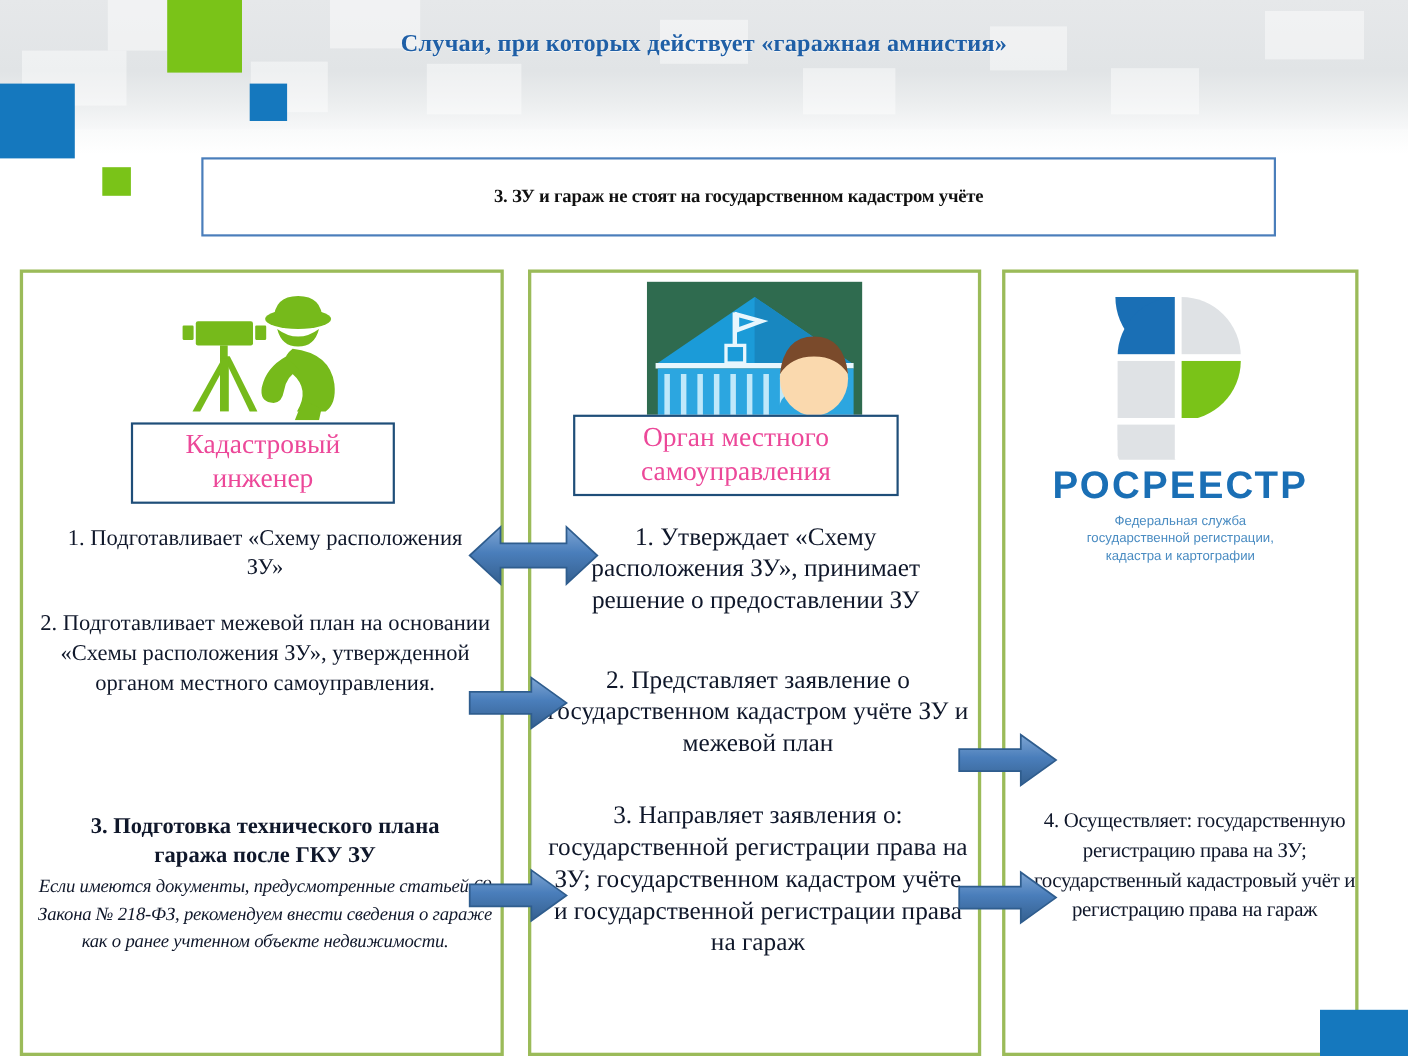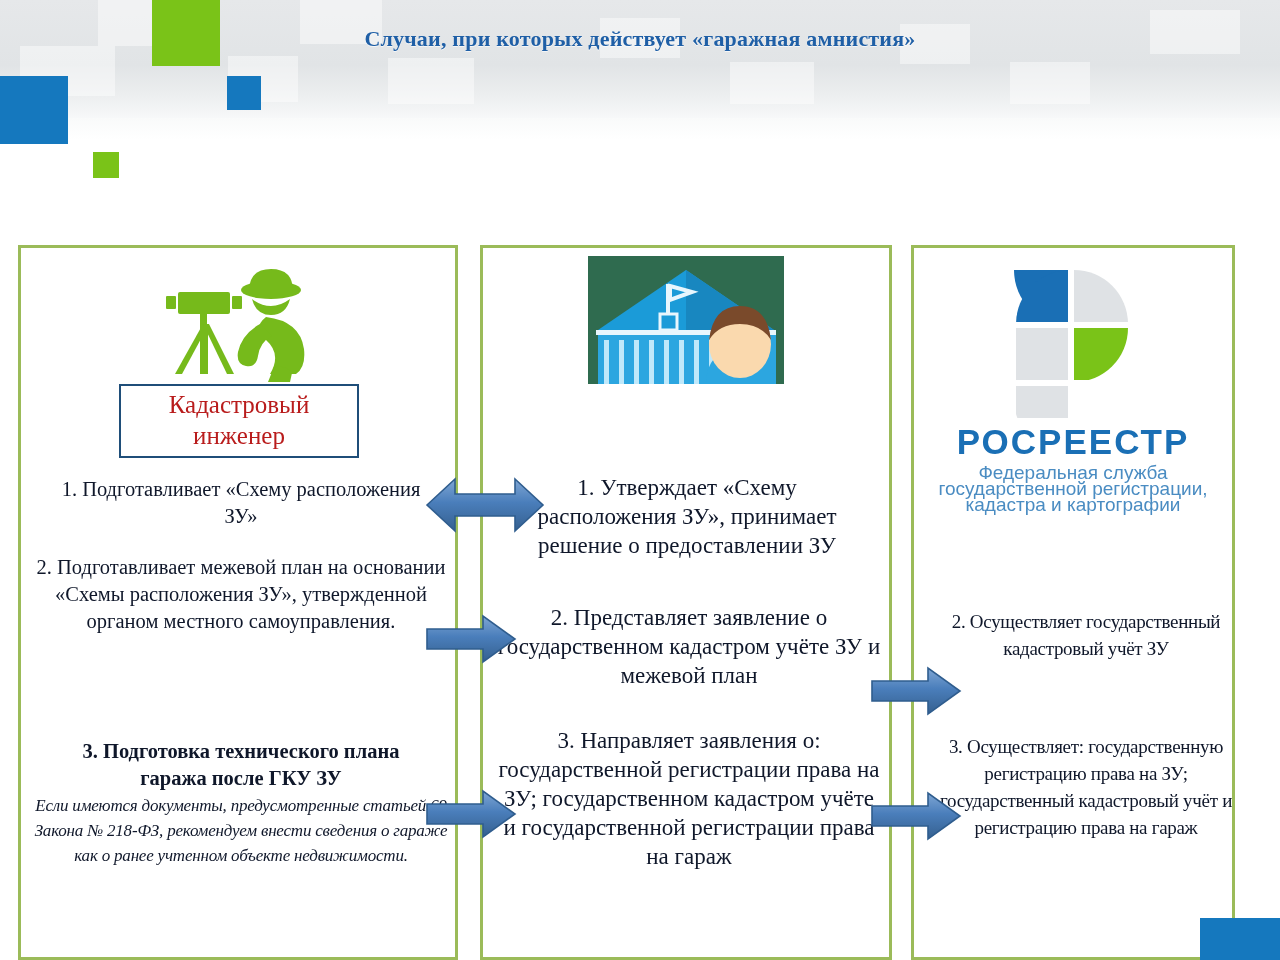--- a/index.html
+++ b/index.html
@@ -88,21 +88,21 @@
   
   .rolebox {
     position: absolute;
     border: 2px solid #1f4e79;
     background: #ffffff;
     box-sizing: border-box;
     text-align: center;
     font-family: "Liberation Serif", serif;
     font-size: 25px;
     line-height: 31px;
-    color: #b91c1c;
+    color: #ec4899;
     padding: 3px 6px 5px;
   }
 
   
   .item {
     position: absolute;
     text-align: center;
     font-family: "Liberation Serif", serif;
     color: #0f172a;
   }
@@ -128,21 +128,21 @@
   .ros-word {
     font-family: "Liberation Sans", sans-serif;
     font-weight: bold;
     font-size: 35px;
     letter-spacing: 2px;
     color: #1a6fb5;
     margin-top: 4px;
   }
   .ros-sub {
     font-family: "Liberation Sans", sans-serif;
-    font-size: 19px;
+    font-size: 12px;
     line-height: 16px;
     color: #4a8cc2;
     margin-top: 3px;
   }
 
   
   .br-sq {
     position: absolute; right: 0; bottom: 0;
     width: 80px; height: 42px; background: #1578be;
   }
@@ -166,20 +166,23 @@
   <div class="tile" style="left:1010px;top:62px;  width:80px;  height:42px;"></div>
   <div class="tile" style="left:1150px;top:10px;  width:90px;  height:44px;"></div>
 
   <div class="sq" style="left:152px; top:0px; width:68px; height:66px; background:#7ac318;"></div>
   <div class="sq" style="left:0px;   top:76px; width:68px; height:68px; background:#1578be;"></div>
   <div class="sq" style="left:227px; top:76px; width:34px; height:34px; background:#1578be;"></div>
   <div class="sq" style="left:93px;  top:152px; width:26px; height:26px; background:#7ac318;"></div>
 
   <div class="title">Случаи, при которых действует «гаражная амнистия»</div>
 
+  <div class="subbox">
+    <span>3. ЗУ и гараж не стоят на государственном кадастром учёте</span>
+  </div>
 
   <div class="col" id="col-left">
     <div class="col-inner">
 
       <div class="icon-wrap" style="top:14px;">
         <svg width="180" height="120" viewBox="0 0 180 120">
           <g fill="#76ba1b">
 
             <rect x="30" y="30" width="52" height="22" rx="2"></rect>
             <rect x="18" y="34" width="10" height="13" rx="1"></rect>
@@ -260,20 +263,24 @@
             <rect x="151" y="84" width="5" height="44"></rect>
             <rect x="166" y="84" width="5" height="44"></rect>
           </g>
 
           <path d="M118 128 q0,-34 34,-34 q34,0 34,34 z" fill="#2ca6e0"></path>
           <ellipse cx="152" cy="88" rx="31" ry="34" fill="#fad9ae"></ellipse>
           <path d="M121 84 q4,-34 31,-34 q27,0 31,34 q-10,-16 -31,-16 q-21,0 -31,16" fill="#7a4a2b"></path>
         </svg>
       </div>
 
+      <div class="rolebox" style="left:38px; top:129px; width:296px;">
+        <div style="white-space:pre-line;">Орган местного
+самоуправления</div>
+      </div>
 
       <div class="item it-M" style="left:28px; top:225px; width:352px;">
         <span>1. Утверждает «Схему расположения ЗУ», принимает решение о предоставлении ЗУ</span>
       </div>
 
       <div class="item it-M" style="left:14px; top:355px; width:384px;">
         <span>2. Представляет заявление о государственном кадастром учёте ЗУ и межевой план</span>
       </div>
 
       <div class="item it-M" style="left:14px; top:478px; width:384px;">
@@ -306,26 +313,23 @@
           <rect x="0" y="114" width="142" height="6" fill="#ffffff"></rect>
         </svg>
         <div class="ros-word">РОСРЕЕСТР</div>
         <div class="ros-sub">
           <div>Федеральная служба</div>
           <div>государственной регистрации,</div>
           <div>кадастра и картографии</div>
         </div>
       </div>
 
-      <div class="item it-R" style="left:8px; top:360px; width:328px;">
-        <span>2. Осуществляет государственный кадастровый учёт ЗУ</span>
-      </div>
 
       <div class="item it-R" style="left:4px; top:485px; width:336px;">
-        <span>3. Осуществляет: государственную регистрацию права на ЗУ; государственный кадастровый учёт и регистрацию права на гараж</span>
+        <span>4. Осуществляет: государственную регистрацию права на ЗУ; государственный кадастровый учёт и регистрацию права на гараж</span>
       </div>
 
     </div>
   </div>
 
   <div class="arrow" style="left:425px; top:473px;">
     <svg width="120" height="64" viewBox="0 0 120 64">
       <defs>
         <linearGradient id="ag1" x1="0" y1="0" x2="0" y2="1">
           <stop offset="0%" stop-color="#7fa6d4"></stop>

